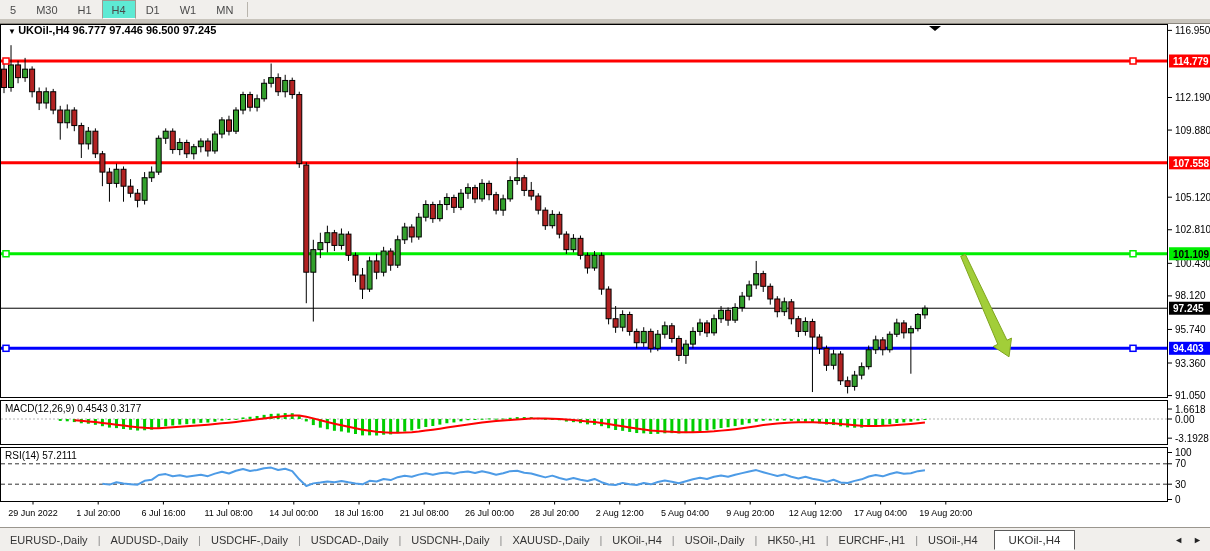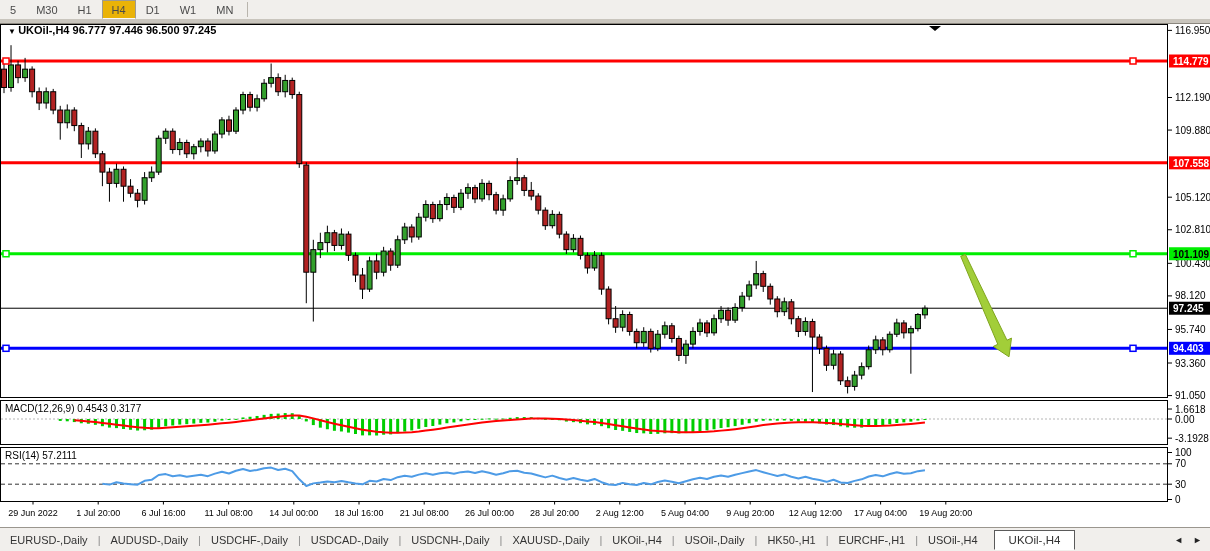--- a/index.html
+++ b/index.html
@@ -3,21 +3,21 @@
 <meta charset="utf-8">
 <style>
   html,body{margin:0;padding:0;background:#d4d0c8;}
   #app{position:relative;width:1210px;height:551px;background:#fff;
        font-family:"Liberation Sans",sans-serif;overflow:hidden;}
   
   #tf-toolbar{position:absolute;left:0;top:0;width:1210px;height:19px;
       background:#f1efec;border-bottom:1px solid #b9b5ad;display:flex;align-items:stretch;}
   .tf-btn{display:flex;align-items:center;justify-content:center;padding:0 9px;
       font-size:11px;color:#4a4a4a;cursor:default;border:1px solid transparent;}
-  .tf-btn.active{background:#eab308;border:1px solid #9e9a91;border-bottom-color:#fbfaf9;}
+  .tf-btn.active{background:#5eead4;border:1px solid #9e9a91;border-bottom-color:#fbfaf9;}
   .tf-sep{width:1px;background:#b9b5ad;margin:2px 4px;}
   
   #chart-frame{position:absolute;left:0;top:19px;width:1210px;height:4px;background:#c9c5bd;border-bottom:1px solid #8a867e;}
   #chart-svg{position:absolute;left:0;top:20px;}
   
   #tab-bar{position:absolute;left:0;top:527px;width:1210px;height:24px;background:#f1efec;
       border-top:1px solid #9a968e;display:flex;align-items:center;font-size:11px;color:#333;}
   .tab{padding:3px 10px;white-space:nowrap;cursor:default;text-align:right;}
   .tab-sep{color:#8b8b8b;}
   .tab.active{background:#fff;border:1px solid #5a5a5a;border-bottom:1px solid #fff;

